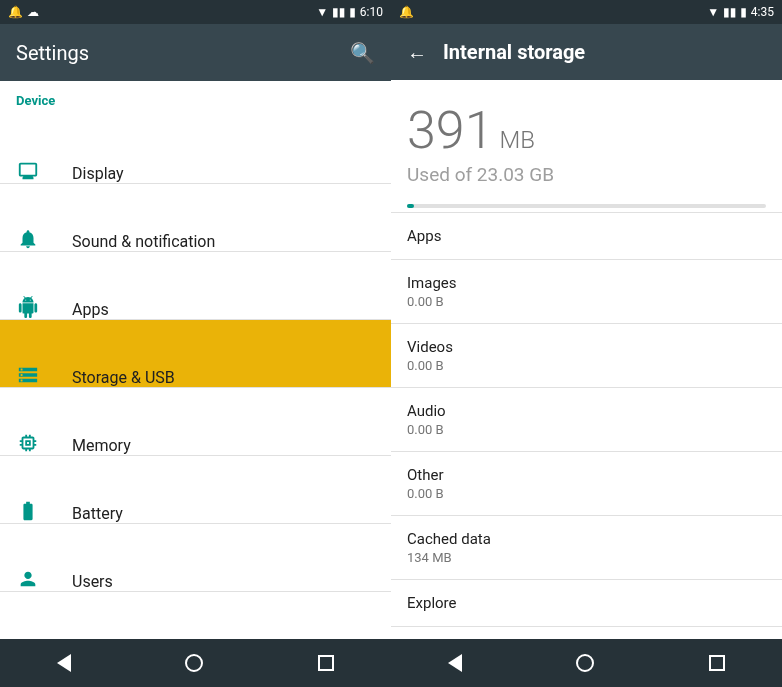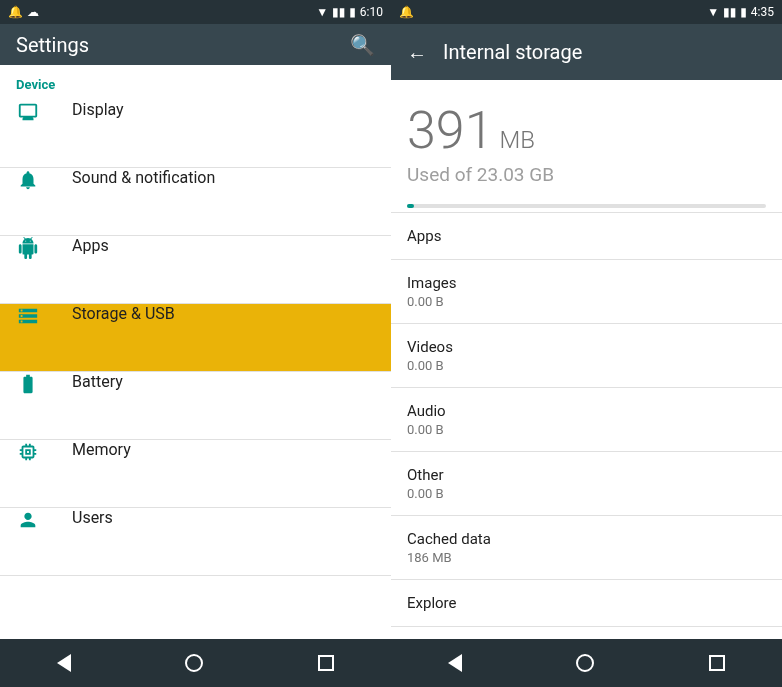--- a/index.html
+++ b/index.html
@@ -38,21 +38,21 @@
       gap: 4px;
     }
 
     .status-bar-right {
       display: flex;
       align-items: center;
       gap: 4px;
     }
 
     .top-bar {
-      height: 41px;
+      height: 57px;
       background: #37474f;
       display: flex;
       align-items: center;
       justify-content: space-between;
       padding: 0 16px;
       color: #fff;
     }
 
     .top-bar-title {
       font-size: 20px;
@@ -67,21 +67,21 @@
       padding: 12px 16px 8px 16px;
     }
 
     .settings-list {
       flex: 1;
       overflow-y: auto;
     }
 
     .settings-item {
       display: flex;
-      align-items: flex-start;
+      align-items: flex-end;
       padding: 0 16px;
       height: 68px;
       border-bottom: 1px solid #e0e0e0;
       cursor: pointer;
       background: #fff;
     }
 
     .settings-item.active {
       background: #eab308;
     }
@@ -142,21 +142,21 @@
     }
 
     .back-icon {
       font-size: 20px;
       cursor: pointer;
       color: #fff;
     }
 
     .right-top-title {
       font-size: 20px;
-      font-weight: 400;
+      font-weight: 700;
       color: #fff;
     }
 
     .storage-content {
       flex: 1;
       overflow-y: auto;
       background: #fff;
     }
 
     .storage-header {
@@ -320,33 +320,33 @@
         <svg width="22" height="22" viewBox="0 0 24 24" fill="#009688">
             <path d="M2 20h20v-4H2v4zm2-3h2v2H4v-2zM2 4v4h20V4H2zm4 3H4V5h2v2zm-4 7h20v-4H2v4zm2-3h2v2H4v-2z"></path>
           </svg>
       </div>
       <span class="item-label">Storage &amp; USB</span>
     </div>
 
     <div class="settings-item">
       <div class="item-icon">
         <svg width="22" height="22" viewBox="0 0 24 24" fill="#009688">
+            <path d="M15 9H9v6h6V9zm-2 4h-2v-2h2v2zm8-2V9h-2V7c0-1.1-.9-2-2-2h-2V3h-2v2h-2V3H9v2H7c-1.1 0-2 .9-2 2v2H3v2h2v2H3v2h2v2c0 1.1.9 2 2 2h2v2h2v-2h2v2h2v-2h2c1.1 0 2-.9 2-2v-2h2v-2h-2v-2h2zm-4 6H7V7h10v10z"></path>
+          </svg>
+      </div>
+      <span class="item-label">Memory</span>
+    </div>
+
+    <div class="settings-item">
+      <div class="item-icon">
+        <svg width="22" height="22" viewBox="0 0 24 24" fill="#009688">
             <path d="M15.67 4H14V2h-4v2H8.33C7.6 4 7 4.6 7 5.33v15.33C7 21.4 7.6 22 8.33 22h7.33c.74 0 1.34-.6 1.34-1.33V5.33C17 4.6 16.4 4 15.67 4z"></path>
           </svg>
       </div>
       <span class="item-label">Battery</span>
-    </div>
-
-    <div class="settings-item">
-      <div class="item-icon">
-        <svg width="22" height="22" viewBox="0 0 24 24" fill="#009688">
-            <path d="M15 9H9v6h6V9zm-2 4h-2v-2h2v2zm8-2V9h-2V7c0-1.1-.9-2-2-2h-2V3h-2v2h-2V3H9v2H7c-1.1 0-2 .9-2 2v2H3v2h2v2H3v2h2v2c0 1.1.9 2 2 2h2v2h2v-2h2v2h2v-2h2c1.1 0 2-.9 2-2v-2h2v-2h-2v-2h2zm-4 6H7V7h10v10z"></path>
-          </svg>
-      </div>
-      <span class="item-label">Memory</span>
     </div>
 
     <div class="settings-item">
       <div class="item-icon">
         <svg width="22" height="22" viewBox="0 0 24 24" fill="#009688">
             <path d="M12 12c2.21 0 4-1.79 4-4s-1.79-4-4-4-4 1.79-4 4 1.79 4 4 4zm0 2c-2.67 0-8 1.34-8 4v2h16v-2c0-2.66-5.33-4-8-4z"></path>
           </svg>
       </div>
       <span class="item-label">Users</span>
     </div>
@@ -415,21 +415,21 @@
       <div class="storage-item-size">0.00 B</div>
     </div>
 
     <div class="storage-item">
       <div class="storage-item-name">Other</div>
       <div class="storage-item-size">0.00 B</div>
     </div>
 
     <div class="storage-item">
       <div class="storage-item-name">Cached data</div>
-      <div class="storage-item-size">186 MB</div>
+      <div class="storage-item-size">134 MB</div>
     </div>
 
     <div class="storage-item">
       <div class="storage-item-name">Explore</div>
     </div>
 
   </div>
 
   <div class="right-nav-bar">
     <div class="nav-triangle"></div>

